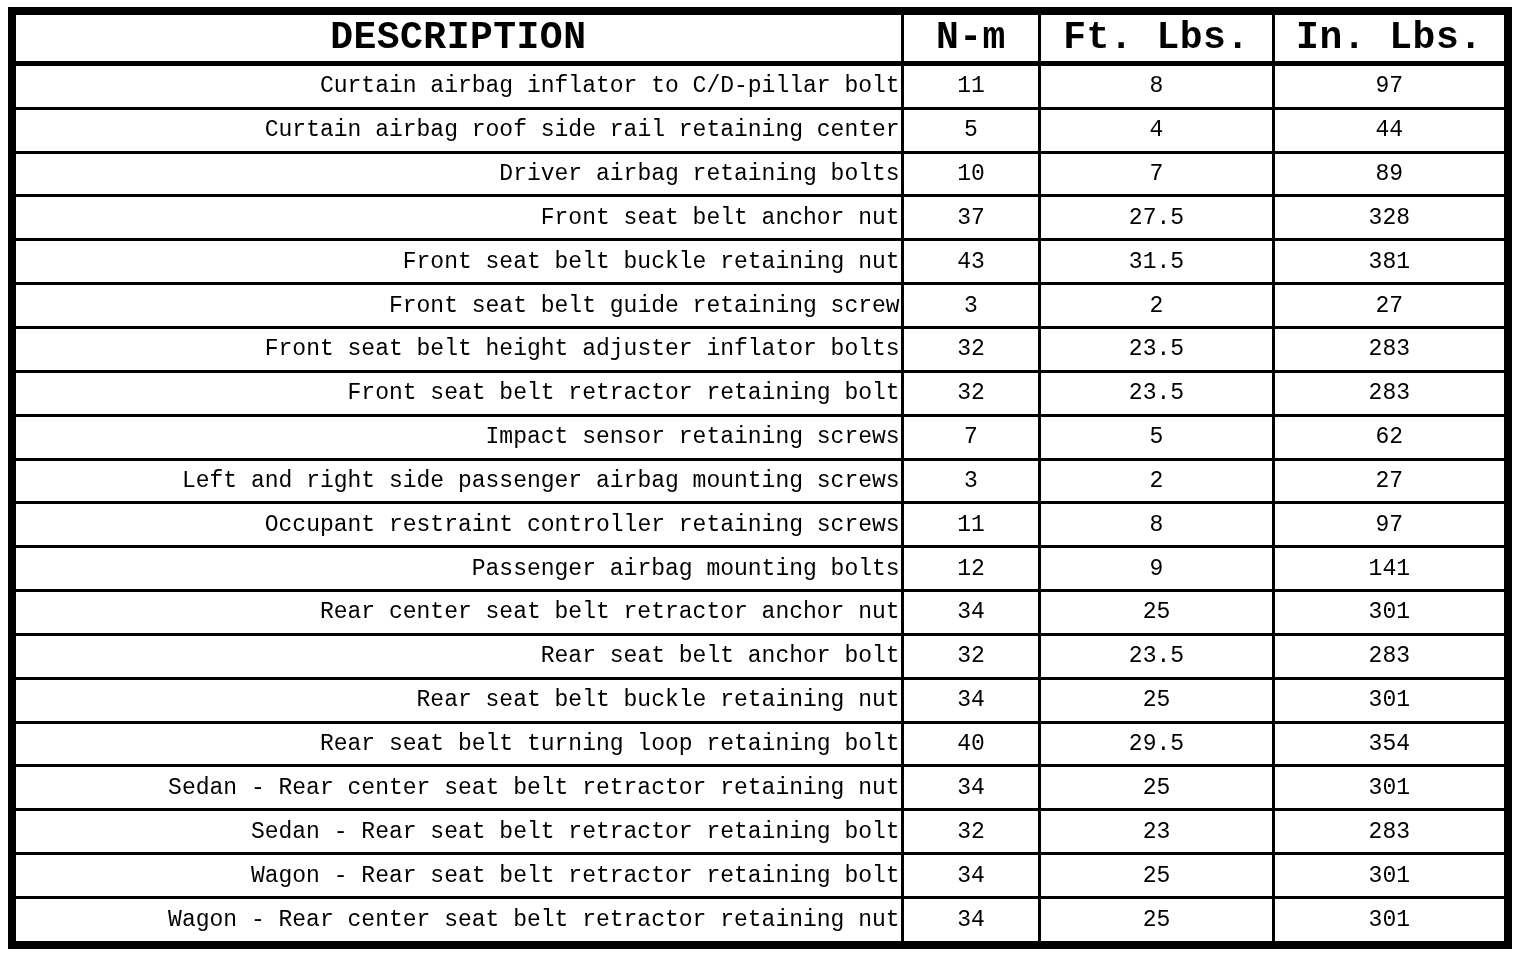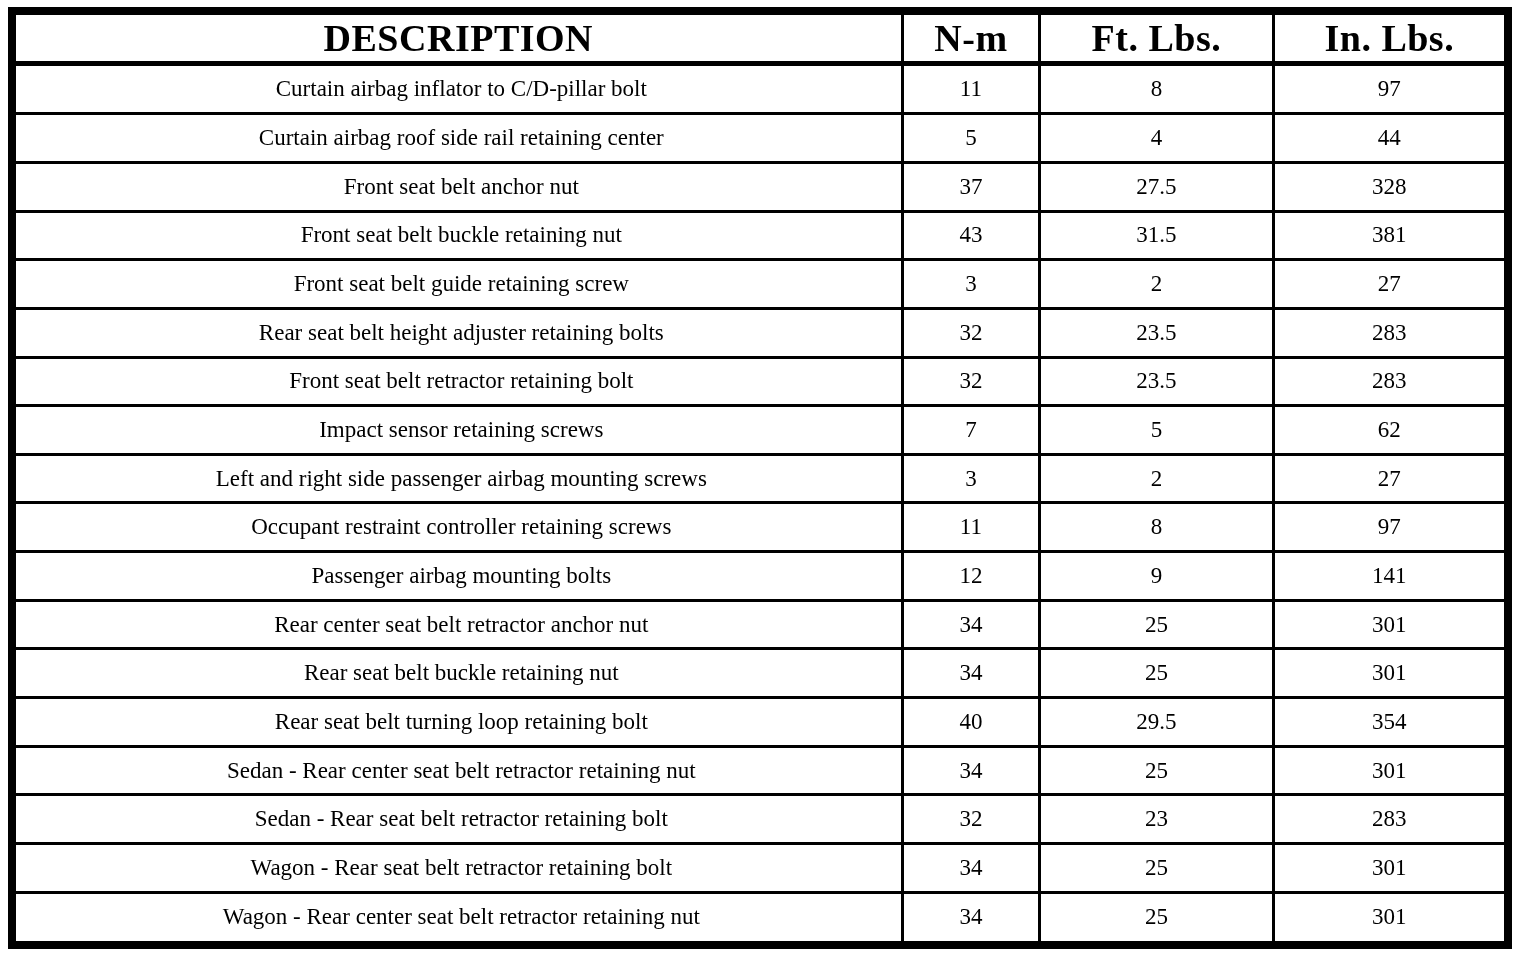--- a/index.html
+++ b/index.html
@@ -6,21 +6,21 @@
     margin: 0;
     padding: 0;
     background: #ffffff;
   }
   .page {
     width: 1520px;
     height: 956px;
     box-sizing: border-box;
     padding: 7px 8px;
     background: #ffffff;
-    font-family: Liberation Serif, serif;
+    font-family: Liberation Mono, monospace;
     color: #000000;
   }
   table.spec-table {
     width: 100%;
     height: 100%;
     border-collapse: collapse;
     table-layout: fixed;
     border: 8px solid #000000;
   }
   .spec-table th,
@@ -34,21 +34,21 @@
     height: 52px;
   }
   .spec-table thead th {
     font-size: 38px;
     font-weight: bold;
     text-align: center;
     border-bottom: 5px solid #000000;
     letter-spacing: 0.5px;
   }
   .spec-table td.desc {
-    text-align: center;
+    text-align: right;
     padding-left: 7px;
     font-size: 23px;
   }
   .spec-table td.num {
     text-align: center;
     font-size: 23px;
   }
   col.c-desc  { width: 59.5%; }
   col.c-nm    { width: 9.2%;  }
   col.c-ftlbs { width: 15.6%; }
@@ -80,39 +80,45 @@
           <td class="num">8</td>
           <td class="num">97</td>
         </tr>
         <tr>
           <td class="desc">Curtain airbag roof side rail retaining center</td>
           <td class="num">5</td>
           <td class="num">4</td>
           <td class="num">44</td>
         </tr>
         <tr>
+          <td class="desc">Driver airbag retaining bolts</td>
+          <td class="num">10</td>
+          <td class="num">7</td>
+          <td class="num">89</td>
+        </tr>
+        <tr>
           <td class="desc">Front seat belt anchor nut</td>
           <td class="num">37</td>
           <td class="num">27.5</td>
           <td class="num">328</td>
         </tr>
         <tr>
           <td class="desc">Front seat belt buckle retaining nut</td>
           <td class="num">43</td>
           <td class="num">31.5</td>
           <td class="num">381</td>
         </tr>
         <tr>
           <td class="desc">Front seat belt guide retaining screw</td>
           <td class="num">3</td>
           <td class="num">2</td>
           <td class="num">27</td>
         </tr>
         <tr>
-          <td class="desc">Rear seat belt height adjuster retaining bolts</td>
+          <td class="desc">Front seat belt height adjuster inflator bolts</td>
           <td class="num">32</td>
           <td class="num">23.5</td>
           <td class="num">283</td>
         </tr>
         <tr>
           <td class="desc">Front seat belt retractor retaining bolt</td>
           <td class="num">32</td>
           <td class="num">23.5</td>
           <td class="num">283</td>
         </tr>
@@ -138,20 +144,26 @@
           <td class="desc">Passenger airbag mounting bolts</td>
           <td class="num">12</td>
           <td class="num">9</td>
           <td class="num">141</td>
         </tr>
         <tr>
           <td class="desc">Rear center seat belt retractor anchor nut</td>
           <td class="num">34</td>
           <td class="num">25</td>
           <td class="num">301</td>
+        </tr>
+        <tr>
+          <td class="desc">Rear seat belt anchor bolt</td>
+          <td class="num">32</td>
+          <td class="num">23.5</td>
+          <td class="num">283</td>
         </tr>
         <tr>
           <td class="desc">Rear seat belt buckle retaining nut</td>
           <td class="num">34</td>
           <td class="num">25</td>
           <td class="num">301</td>
         </tr>
         <tr>
           <td class="desc">Rear seat belt turning loop retaining bolt</td>
           <td class="num">40</td>

